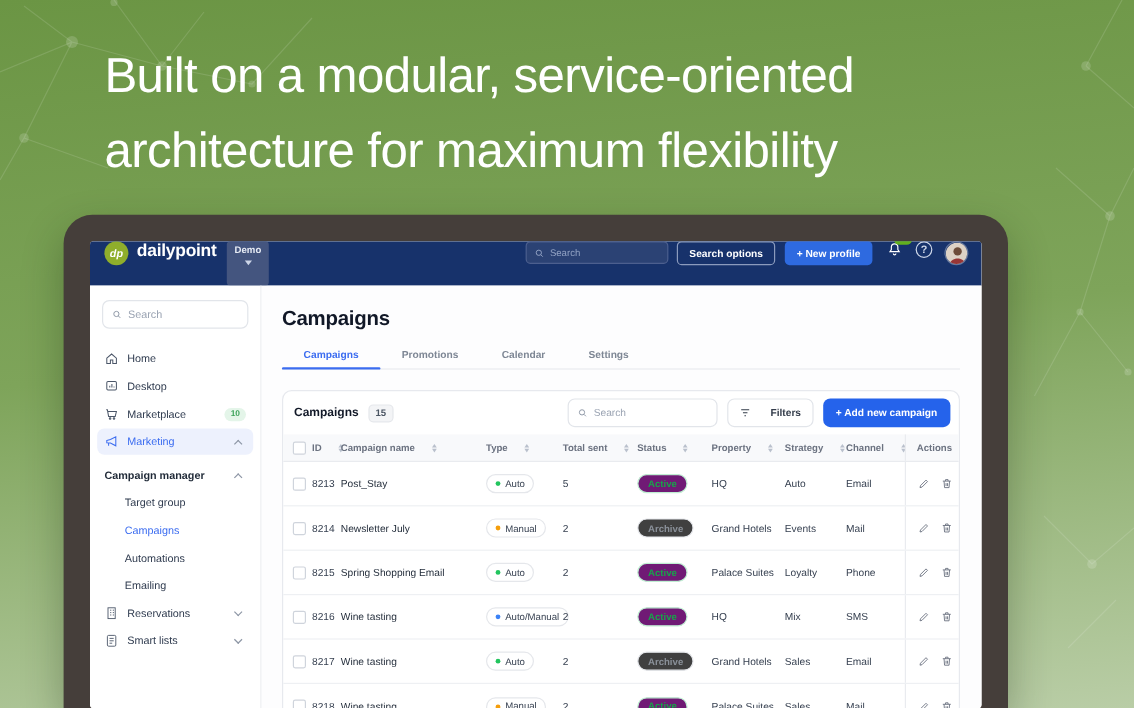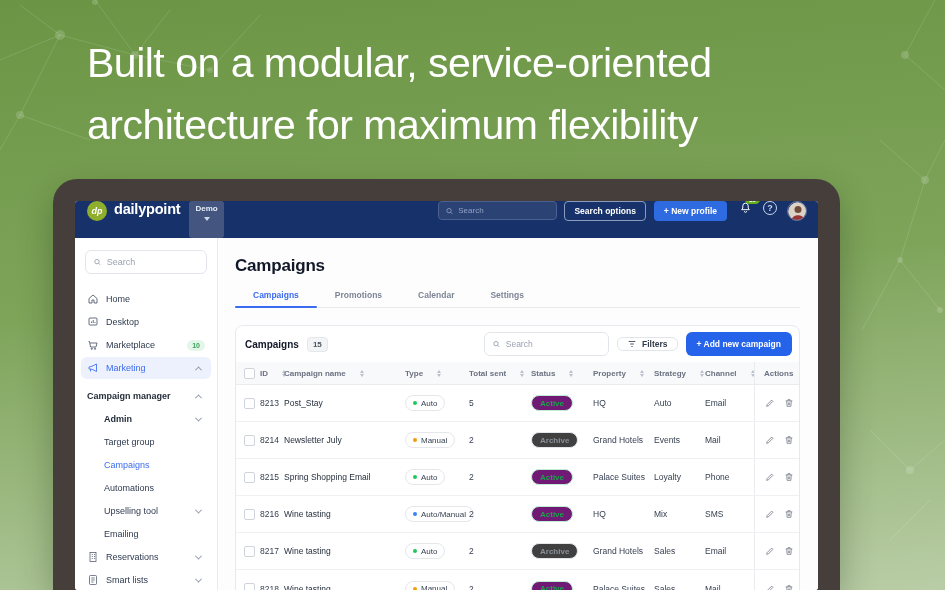--- a/index.html
+++ b/index.html
@@ -87,22 +87,22 @@
 
   .card { margin-top:17px; border:1px solid #e7e9ee; border-radius:8px; background:#fff; overflow:hidden; }
   .toolbar { height:36px; display:flex; align-items:center; padding:0 7px 0 9px; gap:8px; }
   .tb-title { font-size:10px; font-weight:700; color:#111827; }
   .count-badge { background:#f3f4f6; border:1px solid #e5e7eb; color:#4b5563; font-size:8px; font-weight:600;
                  border-radius:4px; padding:2px 5px; }
   .tb-search { margin-left:auto; width:125px; height:24px; border:1px solid #e2e5ea; border-radius:6px;
                display:flex; align-items:center; padding:0 7px; gap:5px; color:#8d96a5; background:#fff; }
   .tb-search input { border:none; outline:none; font-size:8.5px; width:100%; font-family:inherit; color:#374151; }
   .tb-search input::placeholder { color:#9aa3b2; }
-  .btn-filters { height:14px; border:1px solid #e2e5ea; border-radius:6px; background:#fff; color:#333c4a;
-                 font-size:8.5px; font-weight:700; padding:0 9px; display:flex; align-items:center; gap:5px;
+  .btn-filters { height:24px; border:1px solid #e2e5ea; border-radius:6px; background:#fff; color:#333c4a;
+                 font-size:8.5px; font-weight:700; padding:0 9px; display:flex; align-items:center; gap:16px;
                  cursor:pointer; font-family:inherit; }
   .btn-add { height:24px; border:none; border-radius:6px; background:#2563eb; color:#fff; font-size:8.5px;
              font-weight:700; padding:0 11px; cursor:pointer; font-family:inherit; }
 
   .tgrid { display:grid; grid-template-columns:16px 24px 121px 64px 62px 62px 61px 51px 49px 1fr;
            align-items:center; padding-left:8px; }
   .thead { background:#f8f9fb; height:23px; border-bottom:1px solid #e9ebef; color:#6b7280; font-size:8px; font-weight:600; }
   .th { display:flex; align-items:center; gap:14px; cursor:pointer; }
   .sort { display:inline-flex; flex-direction:column; gap:1px; }
   .sort i { width:0; height:0; border-left:2.5px solid transparent; border-right:2.5px solid transparent; display:block; }
@@ -228,36 +228,28 @@
             <path d="M7 14.5V19"></path>
           </svg>
         <span class="sb-label">Marketing</span>
         <span class="chev up"></span>
       </div>
 
       <div class="sb-section">
         <span>Campaign manager</span>
         <span class="chev up"></span>
       </div>
-      <div class="sb-sub bold">
-        <span>Admin</span>
-        <span class="chev down"></span>
-      </div>
       <div class="sb-sub">
         <span>Target group</span>
       </div>
       <div class="sb-sub active-link">
         <span>Campaigns</span>
       </div>
       <div class="sb-sub">
         <span>Automations</span>
-      </div>
-      <div class="sb-sub">
-        <span>Upselling tool</span>
-        <span class="chev down"></span>
       </div>
       <div class="sb-sub">
         <span>Emailing</span>
       </div>
 
       <div class="sb-item">
         <svg width="12" height="12" viewBox="0 0 24 24" fill="none" stroke-width="1.5">
             <rect x="6" y="3" width="12" height="18"></rect>
             <path d="M9.5 7h2M14 7h2M9.5 11h2M14 11h2M9.5 15h2M14 15h2"></path>
           </svg>

